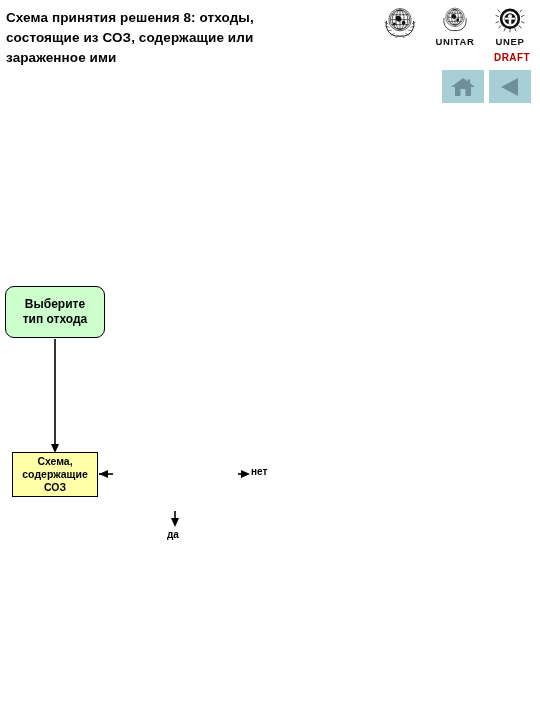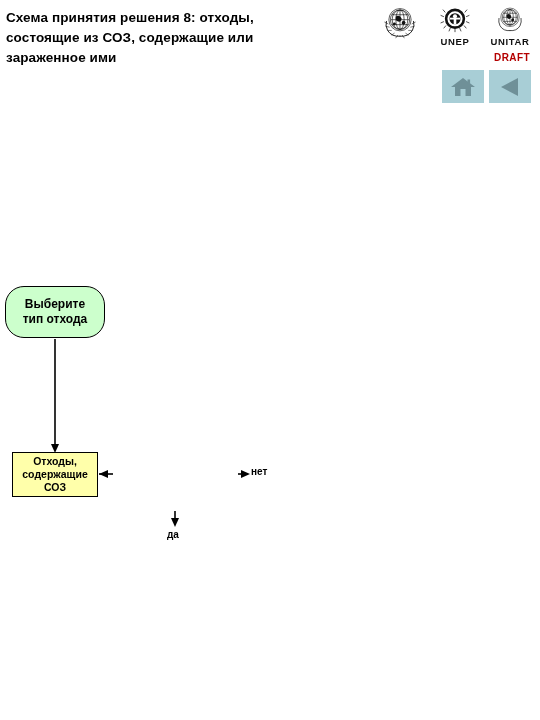--- a/index.html
+++ b/index.html
@@ -108,21 +108,21 @@
     color: #000;
   }
 
   #node-start {
     left: 5px;
     top: 286px;
     width: 100px;
     height: 52px;
     background: #ccffcc;
     border: 1.4px solid #000000;
-    border-radius: 19px;
+    border-radius: 9px;
     font-size: 12px;
     line-height: 15px;
     white-space: pre-line;
   }
 
   #node-pops-waste {
     left: 12px;
     top: 452px;
     width: 86px;
     height: 45px;
@@ -208,20 +208,44 @@
           <line x1="36" y1="71" x2="30" y2="75"></line>
         <line x1="44" y1="76" x2="40" y2="82"></line>
         <line x1="79" y1="48" x2="87" y2="44"></line>
           <line x1="76" y1="56" x2="84" y2="54"></line>
         <line x1="71" y1="64" x2="79" y2="64"></line>
           <line x1="64" y1="71" x2="70" y2="75"></line>
         <line x1="56" y1="76" x2="60" y2="82"></line>
       </g>
     </svg>
     <span class="logo-caption"></span>
+  </div>
+
+  <div class="logo-block">
+    <svg class="logo-emblem small" viewBox="0 0 100 92">
+      <g fill="none" stroke="#111" stroke-width="1.5">
+        <circle cx="50" cy="36" r="25"></circle>
+        <circle cx="50" cy="36" r="21"></circle>
+        <ellipse cx="50" cy="36" rx="9" ry="21"></ellipse>
+        <ellipse cx="50" cy="36" rx="17" ry="21"></ellipse>
+        <line x1="29" y1="36" x2="71" y2="36"></line>
+        <line x1="32" y1="25" x2="68" y2="25"></line>
+        <line x1="32" y1="47" x2="68" y2="47"></line>
+        <line x1="50" y1="15" x2="50" y2="57"></line>
+      </g>
+      <g fill="#111">
+        <path d="M41 29 q6 -4 10 1 q4 4 1 8 q-4 4 -8 1 q-5 -3 -3 -10 z"></path>
+        <path d="M55 39 q5 -2 6 3 q1 4 -4 5 q-4 0 -4 -4 z"></path>
+      </g>
+      <g fill="none" stroke="#111" stroke-width="2" stroke-linecap="round">
+        <path d="M50 72 q-18 2 -27 -13 q-5 -10 -3 -20"></path>
+        <path d="M50 72 q18 2 27 -13 q5 -10 3 -20"></path>
+      </g>
+    </svg>
+    <span class="logo-caption">UNITAR</span>
   </div>
 
   <div class="logo-block">
     <svg class="logo-emblem small" viewBox="0 0 100 92">
       <circle cx="50" cy="40" r="24" fill="none" stroke="#111" stroke-width="7"></circle>
       <circle cx="50" cy="40" r="15" fill="#111"></circle>
       <circle cx="50" cy="33" r="5.5" fill="#fff"></circle>
       <rect x="46.5" y="37" width="7" height="18" fill="#fff"></rect>
       <rect x="36" y="37" width="28" height="5" fill="#fff"></rect>
       <g stroke="#111" stroke-width="2" stroke-linecap="round">
@@ -233,44 +257,20 @@
           <line x1="81" y1="48" x2="88" y2="51"></line>
         <line x1="25" y1="59" x2="20" y2="65"></line>
           <line x1="75" y1="59" x2="80" y2="65"></line>
         <line x1="37" y1="66" x2="34" y2="73"></line>
           <line x1="63" y1="66" x2="66" y2="73"></line>
         <line x1="50" y1="68" x2="50" y2="75"></line>
       </g>
     </svg>
     <span class="logo-caption">UNEP</span>
   </div>
-
-  <div class="logo-block">
-    <svg class="logo-emblem small" viewBox="0 0 100 92">
-      <g fill="none" stroke="#111" stroke-width="1.5">
-        <circle cx="50" cy="36" r="25"></circle>
-        <circle cx="50" cy="36" r="21"></circle>
-        <ellipse cx="50" cy="36" rx="9" ry="21"></ellipse>
-        <ellipse cx="50" cy="36" rx="17" ry="21"></ellipse>
-        <line x1="29" y1="36" x2="71" y2="36"></line>
-        <line x1="32" y1="25" x2="68" y2="25"></line>
-        <line x1="32" y1="47" x2="68" y2="47"></line>
-        <line x1="50" y1="15" x2="50" y2="57"></line>
-      </g>
-      <g fill="#111">
-        <path d="M41 29 q6 -4 10 1 q4 4 1 8 q-4 4 -8 1 q-5 -3 -3 -10 z"></path>
-        <path d="M55 39 q5 -2 6 3 q1 4 -4 5 q-4 0 -4 -4 z"></path>
-      </g>
-      <g fill="none" stroke="#111" stroke-width="2" stroke-linecap="round">
-        <path d="M50 72 q-18 2 -27 -13 q-5 -10 -3 -20"></path>
-        <path d="M50 72 q18 2 27 -13 q5 -10 3 -20"></path>
-      </g>
-    </svg>
-    <span class="logo-caption">UNITAR</span>
-  </div>
 </div>
 
 <div id="draft-marker">DRAFT</div>
 
 <div class="nav-button" id="home-button">
   <svg width="26" height="22" viewBox="0 0 26 22">
     <polygon points="13,2 25,11 21,11 21,20 5,20 5,11 1,11" fill="#6f9098"></polygon>
     <rect x="10.5" y="13" width="5" height="7" fill="#a8ced6"></rect>
     <rect x="17.5" y="3.5" width="2.6" height="5" fill="#6f9098"></rect>
   </svg>
@@ -295,21 +295,21 @@
     <line x1="238" y1="474" x2="248" y2="474" stroke="#000" stroke-width="1.6"></line>
     <polygon points="250,474 241,470 241,478" fill="#000"></polygon>
 
     <line x1="175" y1="511" x2="175" y2="522" stroke="#000" stroke-width="1.6"></line>
     <polygon points="175,527 171,518 179,518" fill="#000"></polygon>
   </svg>
 
   <div class="node" id="node-start">Выберите
 тип отхода</div>
 
-  <div class="node" id="node-pops-waste">Отходы,
+  <div class="node" id="node-pops-waste">Схема,
 содержащие
 СОЗ</div>
 
 
   <div class="edge-label" id="label-no">нет</div>
 
   <div class="edge-label" id="label-yes">да</div>
 </div>
 
 </body></html>

